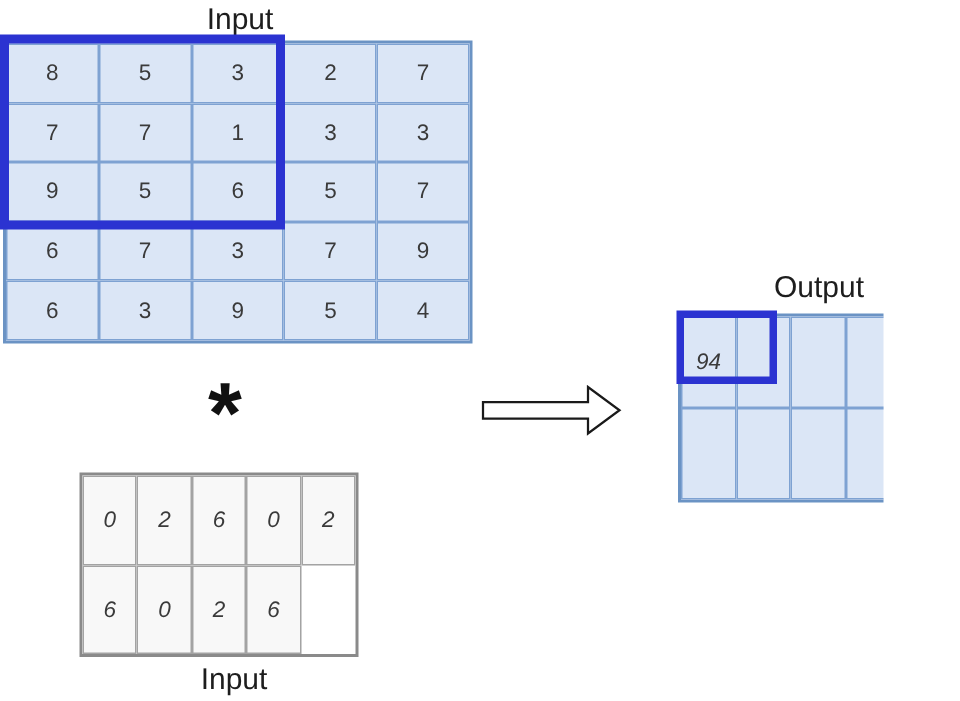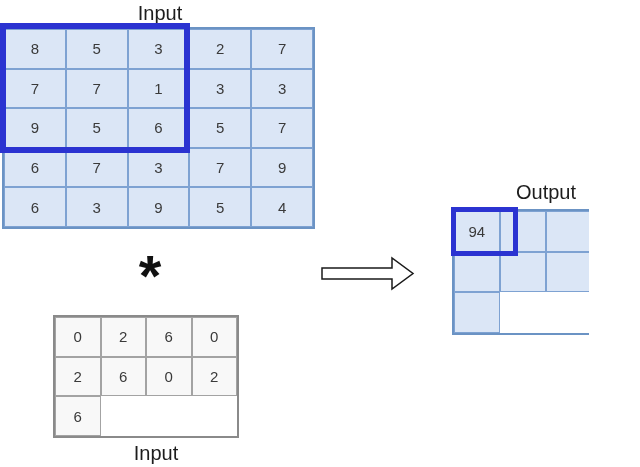--- a/index.html
+++ b/index.html
@@ -18,21 +18,21 @@
     font-size: 20px;
     line-height: 24px;
     color: #1d1d1d;
   }
   .grid {
     position: absolute;
     display: grid;
     box-sizing: border-box;
   }
   .cols-5 { grid-template-columns: repeat(5, 1fr); grid-auto-rows: 1fr; }
-  .cols-3 { grid-template-columns: repeat(4, 1fr); grid-auto-rows: 1fr; }
+  .cols-3 { grid-template-columns: repeat(5, 1fr); grid-auto-rows: 1fr; font-style: italic; }
   .cell {
     display: flex;
     align-items: center;
     justify-content: center;
     font-size: 15px;
     color: var(--text-color);
     box-sizing: border-box;
   }
   .blue-grid { border: 2px solid var(--blue-grid-border); }
   .blue-grid .cell {

